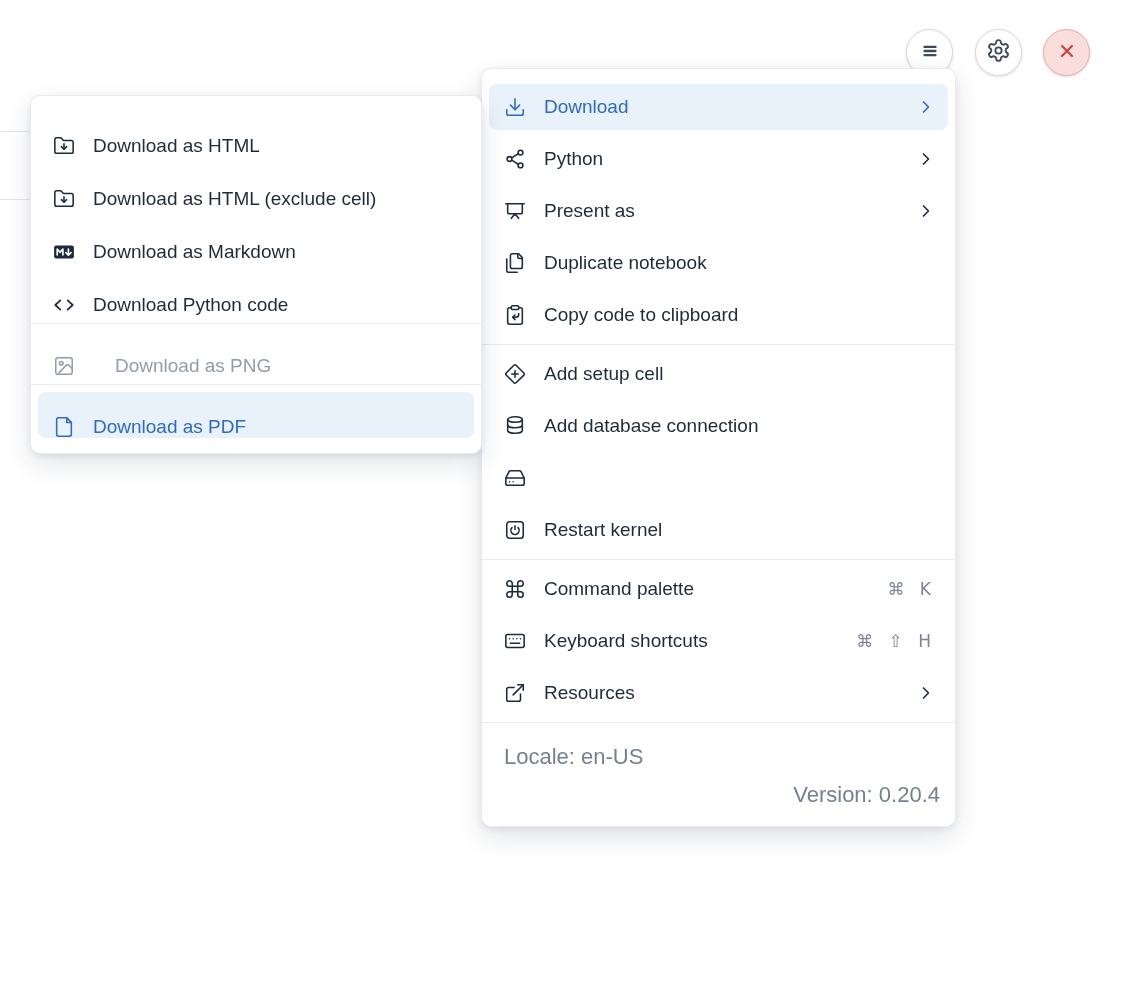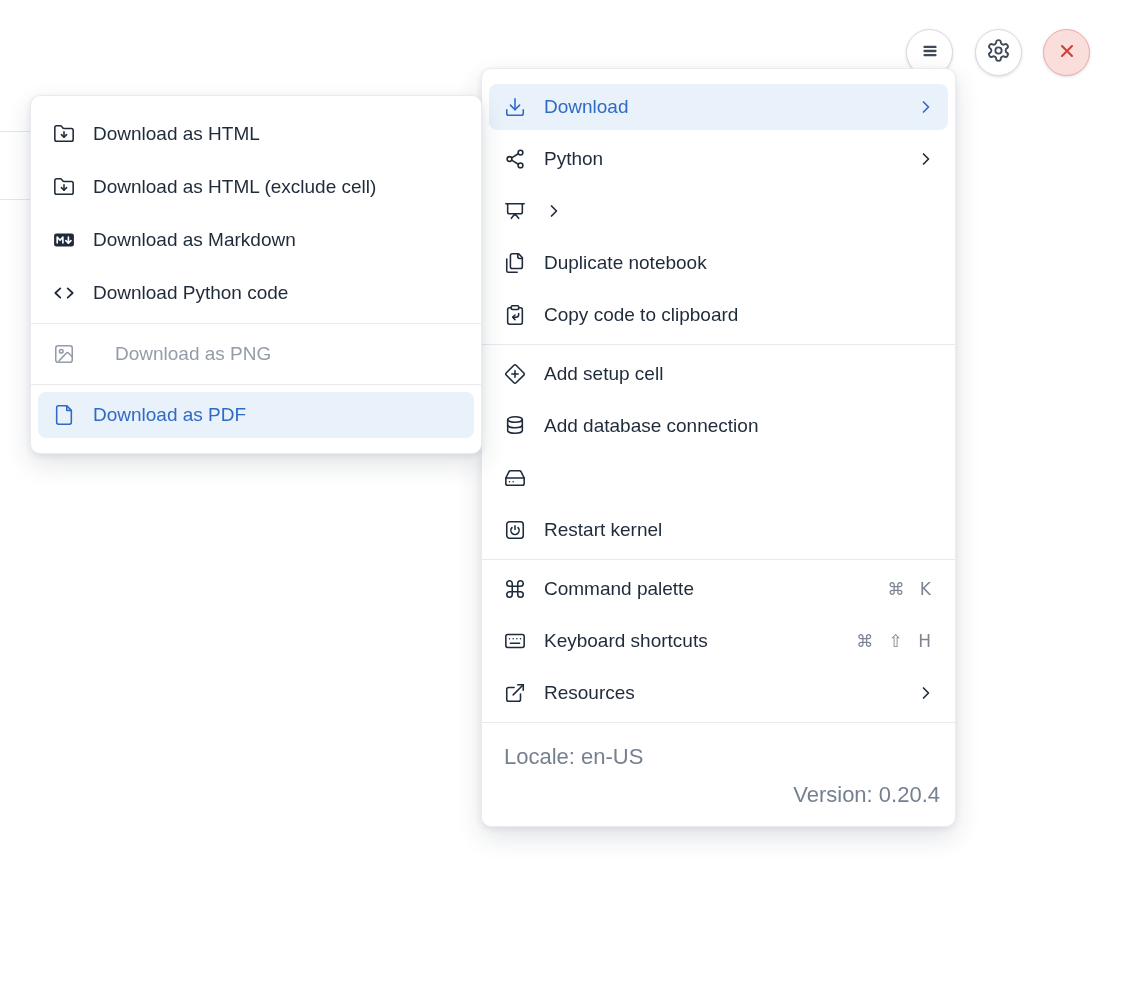--- a/index.html
+++ b/index.html
@@ -36,21 +36,21 @@
   }
   .main-menu { left:481px; top:68px; width:475px; z-index:2; padding-top:9px; }
   .submenu   { left:30px;  top:95px; width:452px; z-index:3; }
 
   .menu-item {
     display:flex; align-items:center;
     height:46px; padding:0 12px 0 15px; gap:18px;
     border-radius:8px; font-size:19px; color:#1f2b3a;
     cursor:pointer; margin:6px 0;
   }
-  .submenu .menu-item { margin:7px 0; }
+  .submenu .menu-item { margin:7px 0;align-items:flex-end; }
   .menu-item.active { background:#e9f1fb; color:#2f6ac4; }
   .menu-item.disabled { color:#949ca8; cursor:default;gap:40px; }
   .menu-item .label { flex:1; white-space:nowrap; }
   .mi-icon { width:22px; height:22px; flex:none; display:flex; align-items:center; justify-content:center; }
   .mi-icon svg { display:block; }
   .chev { width:20px; height:20px; flex:none; display:flex; }
   .shortcut {
     font-family:"DejaVu Sans",sans-serif;
     font-size:17px; color:#7d8592; letter-spacing:5px; white-space:nowrap;
   }
@@ -126,20 +126,21 @@
 
   <div class="menu-item">
     <span class="mi-icon">
       <svg width="22" height="22" viewBox="0 0 24 24" fill="none" stroke="currentColor" stroke-width="1.7" stroke-linecap="round" stroke-linejoin="round">
           <path d="M2 4h20"></path>
           <path d="M20 4v9a2 2 0 0 1-2 2H6a2 2 0 0 1-2-2V4"></path>
           <path d="m8 20 4-5 4 5"></path>
           <path d="M12 15v2"></path>
         </svg>
     </span>
+    <span class="label">Present as</span>
     <span class="chev">
       <svg width="20" height="20" viewBox="0 0 24 24" fill="none" stroke="currentColor" stroke-width="2" stroke-linecap="round" stroke-linejoin="round">
           <path d="m9 6 6 6-6 6"></path>
         </svg>
     </span>
   </div>
 
   <div class="menu-item">
     <span class="mi-icon">
       <svg width="22" height="22" viewBox="0 0 24 24" fill="none" stroke="currentColor" stroke-width="1.7" stroke-linecap="round" stroke-linejoin="round">

